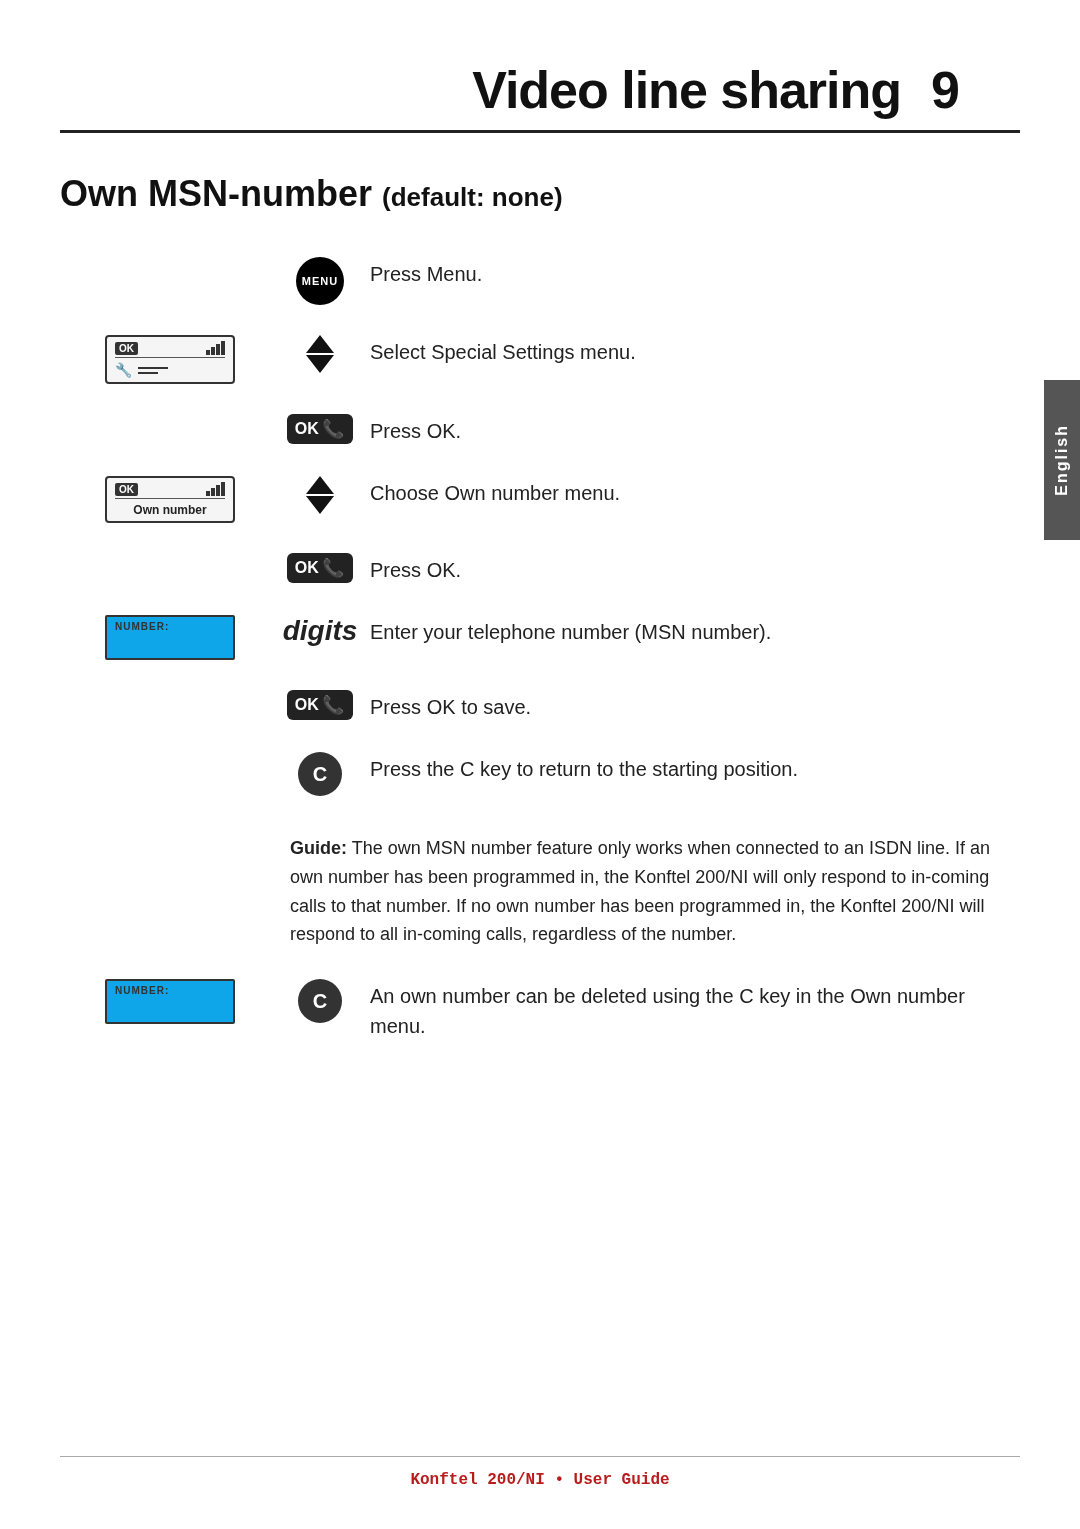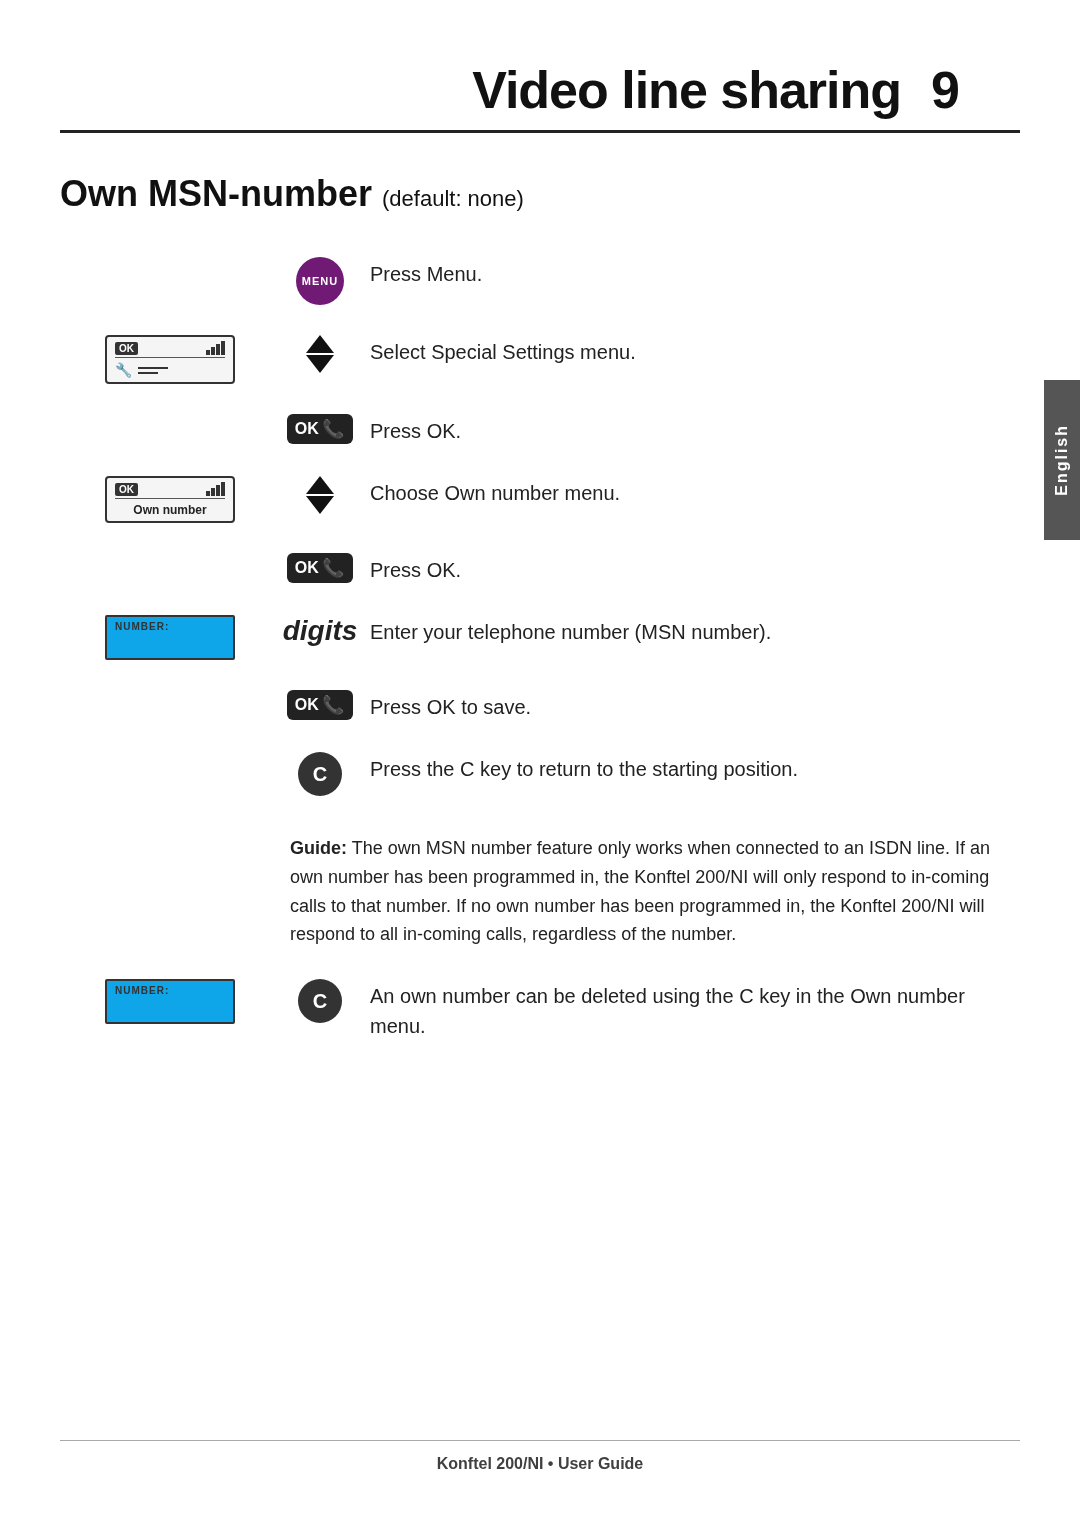--- a/index.html
+++ b/index.html
@@ -45,22 +45,22 @@
 
     
     .section-heading {
       font-size: 36px;
       font-weight: bold;
       margin-bottom: 40px;
       color: #111;
     }
 
     .section-heading .default-text {
-      font-size: 22px;
-      font-weight: normal;
+      font-size: 26px;
+      font-weight: bold;
     }
 
     
     .steps {
       display: flex;
       flex-direction: column;
       gap: 0;
     }
 
     .step-row {
@@ -94,21 +94,21 @@
     .right-col {
       flex: 1;
       font-size: 20px;
       line-height: 1.5;
       padding-top: 4px;
       padding-left: 10px;
     }
 
     
     .btn-menu {
-      background: #701a75;
+      background: #000000;
       color: #fff;
       border-radius: 50%;
       width: 48px;
       height: 48px;
       display: flex;
       align-items: center;
       justify-content: center;
       font-size: 11px;
       font-weight: bold;
       letter-spacing: 1px;
@@ -319,30 +319,31 @@
       font-weight: bold;
       writing-mode: vertical-rl;
       text-orientation: mixed;
       transform: rotate(180deg);
       letter-spacing: 2px;
     }
 
     
     .footer {
       position: absolute;
-      bottom: 56px;
+      bottom: 40px;
       left: 0;
       right: 0;
       text-align: center;
       font-size: 16px;
       font-weight: bold;
-      color: #404040;
+      color: #b91c1c;
       border-top: 1px solid #aaa;
       padding-top: 14px;
       margin: 0 60px;
+      font-family: Liberation Mono, monospace;
     }
 
     
     .sig {
       display: inline-flex;
       align-items: flex-end;
       gap: 1px;
     }
     .sig-bar {
       background: #333;

